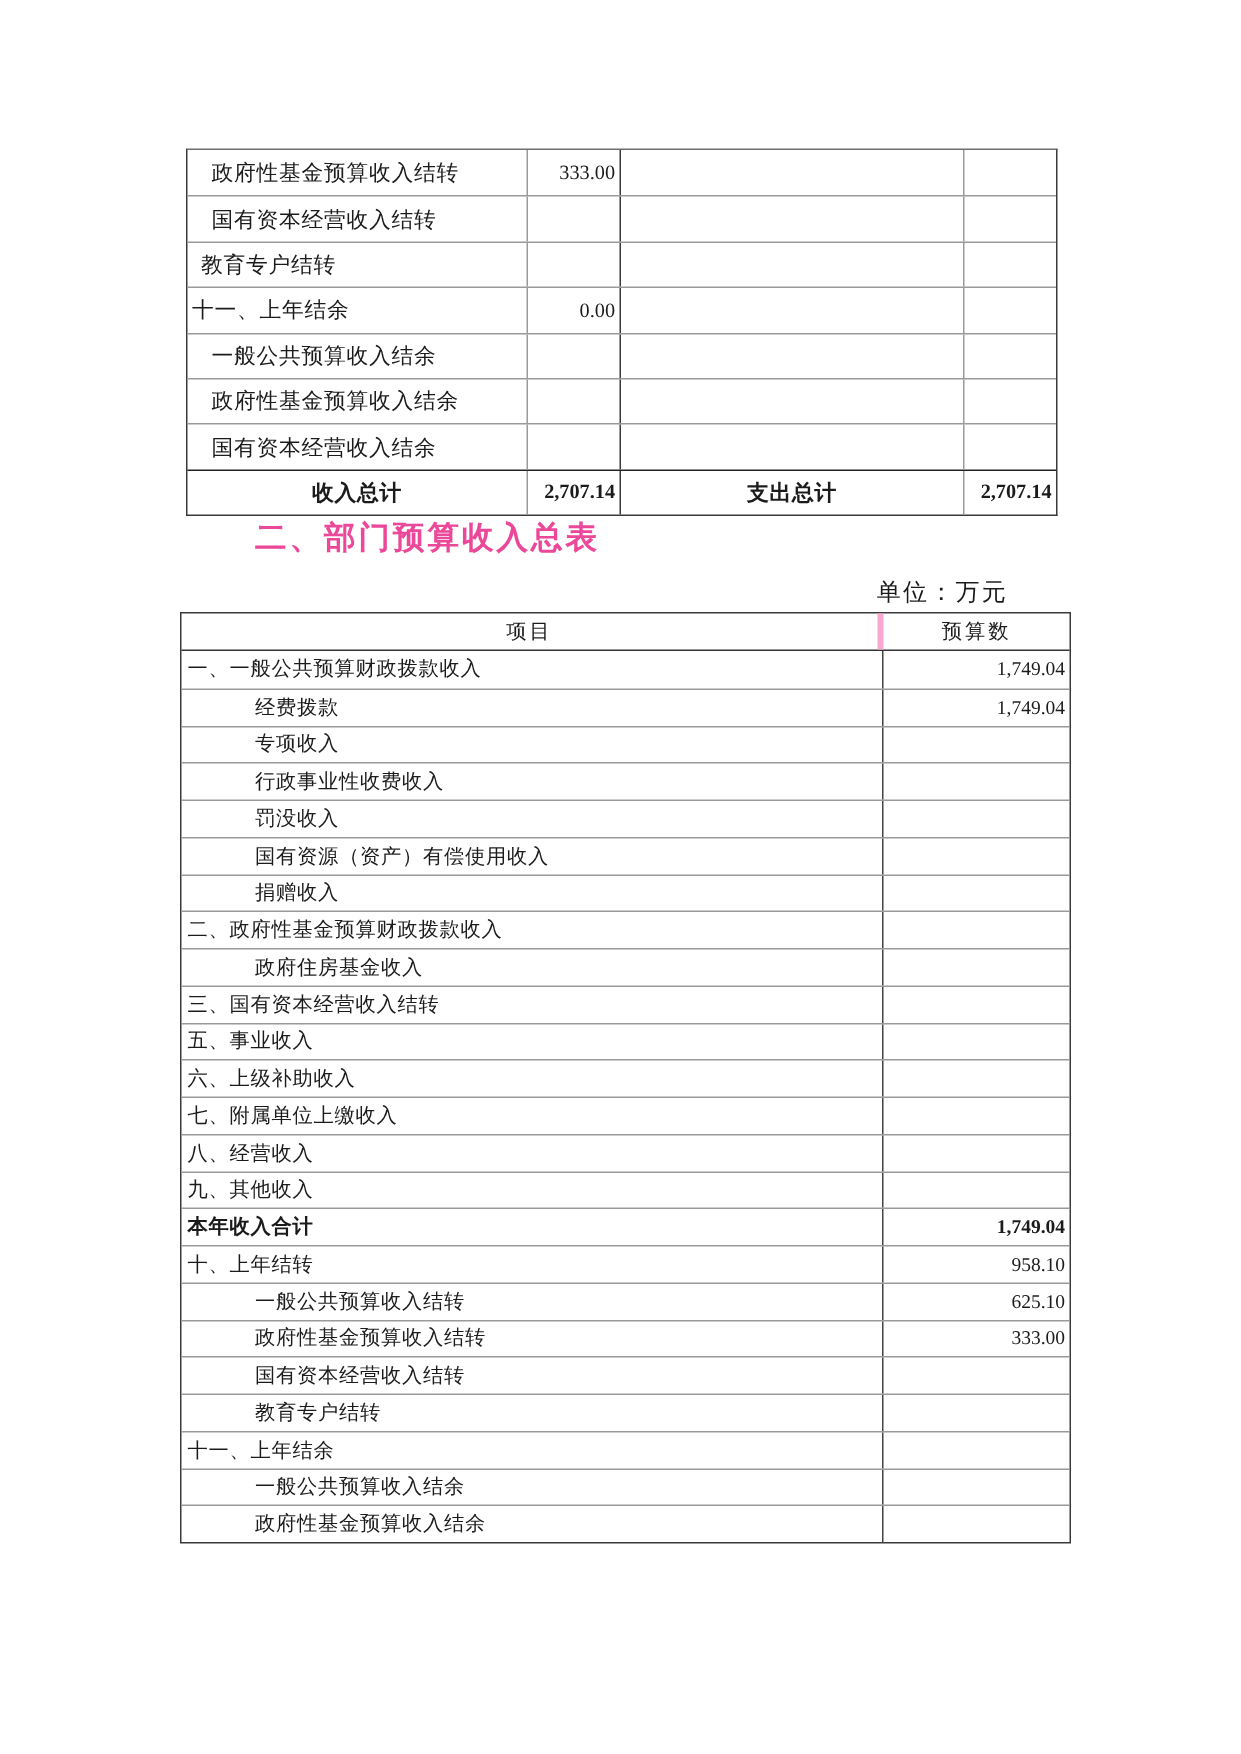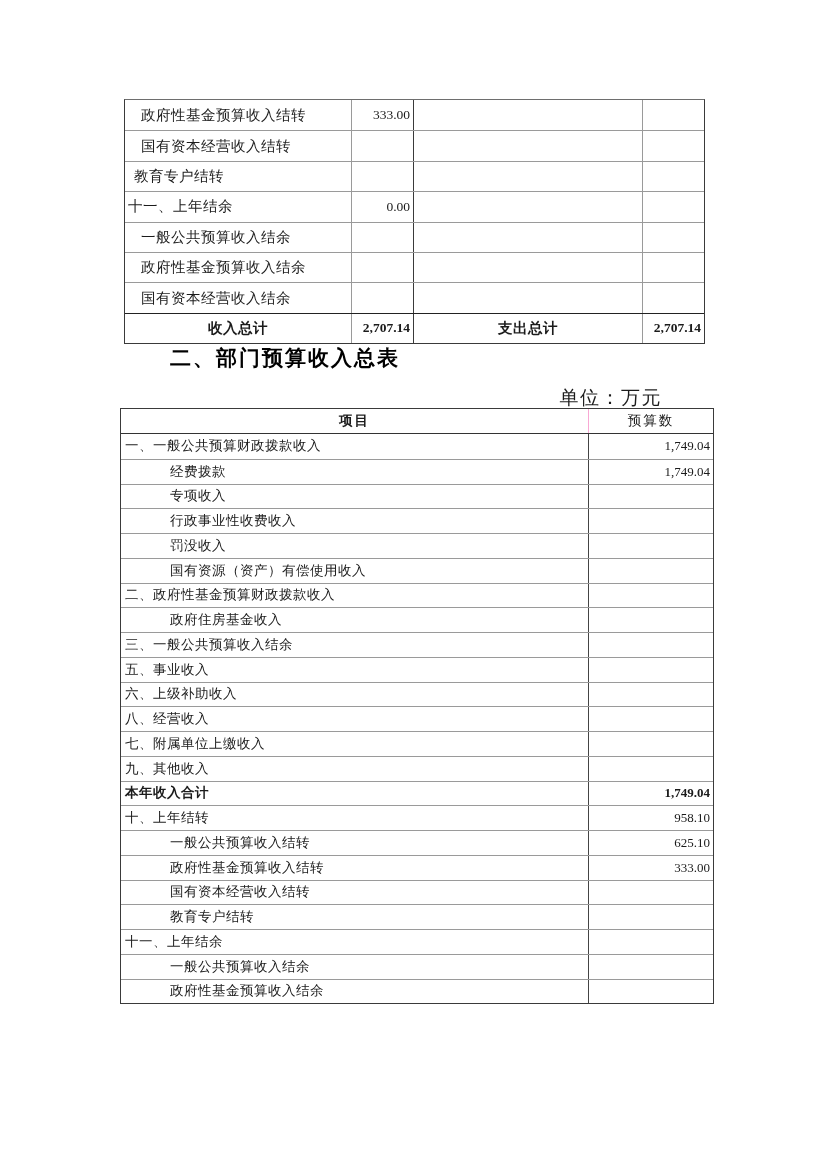--- a/index.html
+++ b/index.html
@@ -38,43 +38,43 @@
   .t1 .ind-none { padding-left: 3px; }
   .t1 .ind-mid  { padding-left: 9px; }
   .t1 .ind-sub  { padding-left: 16px; }
   .t1 .tr.total .td.c1, .t1 .tr.total .td.c3 { justify-content: center; padding-left: 0; }
 
   
   .section-title {
     position: absolute; left: 170px; top: 344px;
     font-family: "Liberation Sans", "DejaVu Sans", sans-serif;
     font-weight: 700; font-size: 21px; letter-spacing: 2px;
-    color: #000000;
+    color: #ec4899;
   }
   .unit-label {
-    position: absolute; top: 385px; right: 165px;
-    font-size: 19px; letter-spacing: 1.5px;
+    position: absolute; top: 385px; right: 155px;
+    font-size: 16px; letter-spacing: 1.5px;
   }
 
   
   .t2 {
     position: absolute; left: 120px; top: 408px; width: 594px;
     border: 1px solid #3a3a3a;
     background: #fff;
   }
   .t2 .hr {
     display: grid; grid-template-columns: 468px 124px;
     height: 25px;
     border-bottom: 1px solid #333;
   }
   .t2 .hr .th {
     display: flex; align-items: center; justify-content: center;
     font-size: 13.5px; letter-spacing: 2px;
   }
-  .t2 .hr .th.c1 { border-right: 1px solid #f9a8d4; font-weight: bold; }
+  .t2 .hr .th.c1 { border-right: 4px solid #f9a8d4; }
   .t2 .tr {
     display: grid; grid-template-columns: 468px 124px;
     height: 24.76px;
   }
   .t2 .tr + .tr { border-top: 1px solid #9a9a9a; }
   .t2 .td { display: flex; align-items: center; overflow: hidden; white-space: nowrap; }
   .t2 .td.c1 { border-right: 1px solid #444; font-size: 13.5px; letter-spacing: 0.5px; }
   .t2 .td.c2 { justify-content: flex-end; padding-right: 3px; font-size: 13px; }
   .t2 .ind-none { padding-left: 4px; }
   .t2 .ind-sub  { padding-left: 49px; }
@@ -163,45 +163,49 @@
       </div>
       <div class="tr">
         <div class="td c1 ind-sub">罚没收入</div>
         <div class="td c2"></div>
       </div>
       <div class="tr">
         <div class="td c1 ind-sub">国有资源（资产）有偿使用收入</div>
         <div class="td c2"></div>
       </div>
       <div class="tr">
+        <div class="td c1 ind-sub">捐赠收入</div>
+        <div class="td c2"></div>
+      </div>
+      <div class="tr">
         <div class="td c1 ind-none">二、政府性基金预算财政拨款收入</div>
         <div class="td c2"></div>
       </div>
       <div class="tr">
         <div class="td c1 ind-sub">政府住房基金收入</div>
         <div class="td c2"></div>
       </div>
       <div class="tr">
-        <div class="td c1 ind-none">三、一般公共预算收入结余</div>
+        <div class="td c1 ind-none">三、国有资本经营收入结转</div>
         <div class="td c2"></div>
       </div>
       <div class="tr">
         <div class="td c1 ind-none">五、事业收入</div>
         <div class="td c2"></div>
       </div>
       <div class="tr">
         <div class="td c1 ind-none">六、上级补助收入</div>
         <div class="td c2"></div>
       </div>
       <div class="tr">
+        <div class="td c1 ind-none">七、附属单位上缴收入</div>
+        <div class="td c2"></div>
+      </div>
+      <div class="tr">
         <div class="td c1 ind-none">八、经营收入</div>
-        <div class="td c2"></div>
-      </div>
-      <div class="tr">
-        <div class="td c1 ind-none">七、附属单位上缴收入</div>
         <div class="td c2"></div>
       </div>
       <div class="tr">
         <div class="td c1 ind-none">九、其他收入</div>
         <div class="td c2"></div>
       </div>
       <div class="tr total">
         <div class="td c1 ind-none">本年收入合计</div>
         <div class="td c2">1,749.04</div>
       </div>

